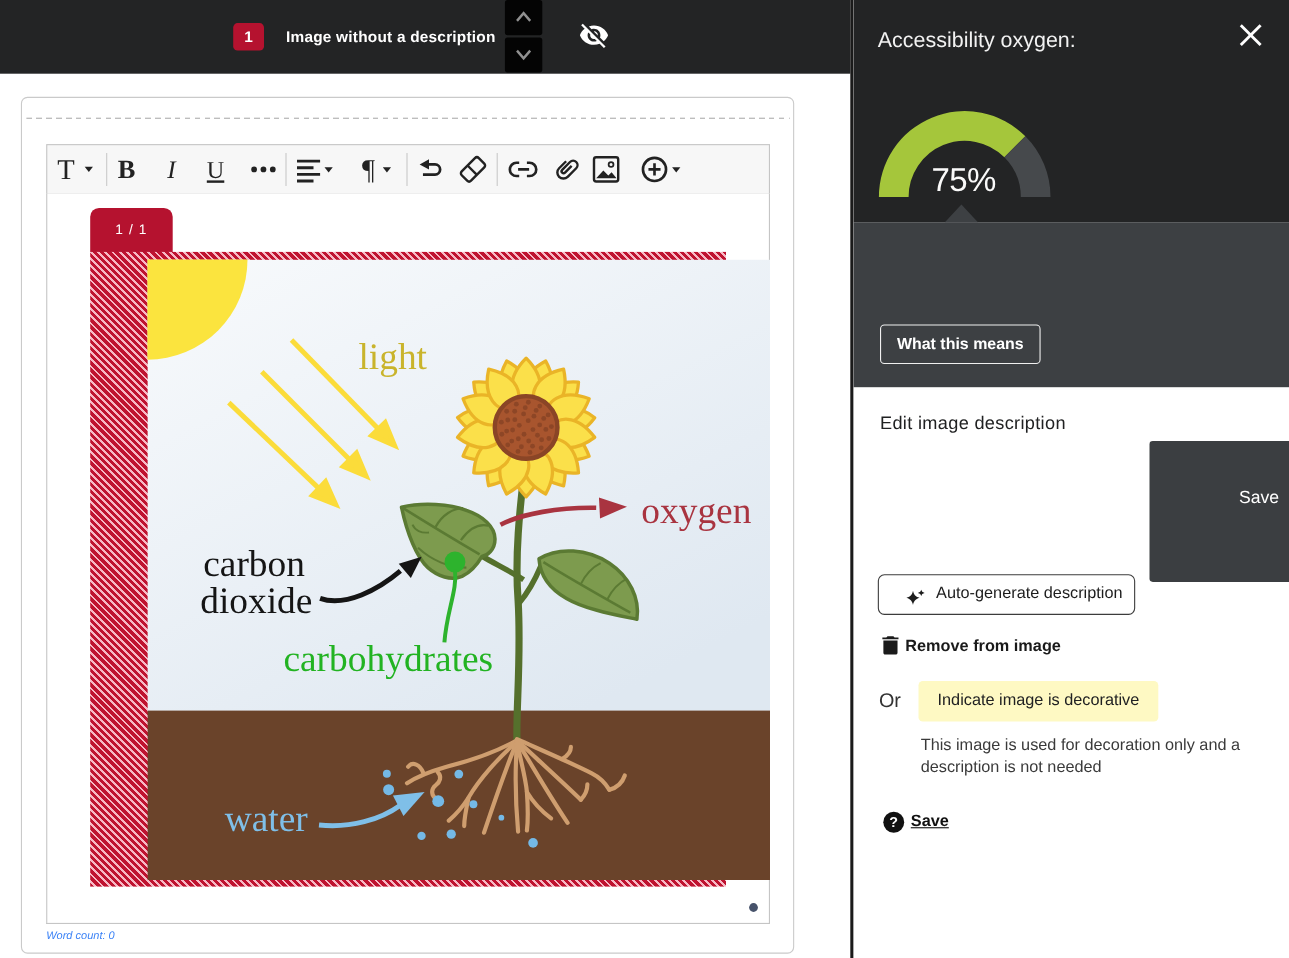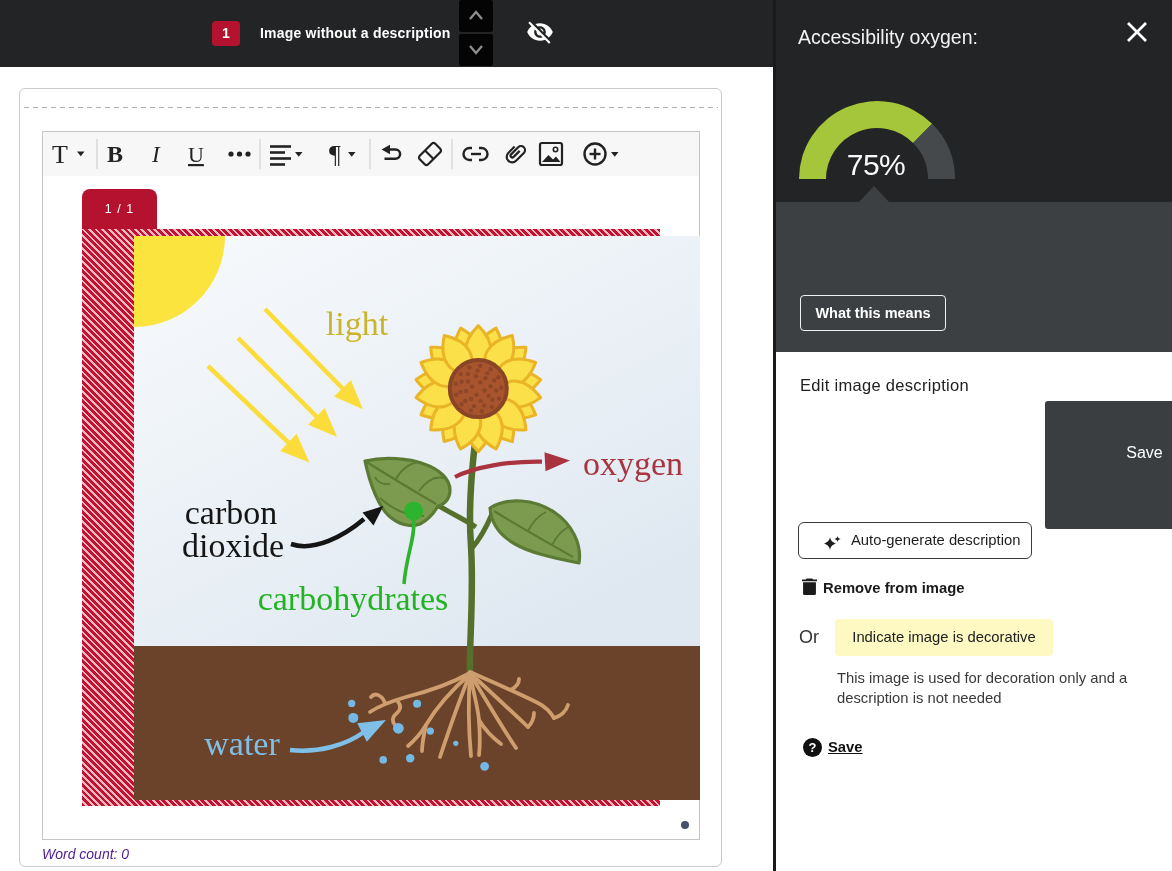--- a/index.html
+++ b/index.html
@@ -13,21 +13,21 @@
 #chv-dn{left:459px;top:34px;width:34px;height:32px;background:#040404;border-radius:2.5px;}
 
 #outer{left:19px;top:88px;width:703px;height:779px;border:1px solid #cacaca;border-radius:6px;background:#fff;box-sizing:border-box;}
 #dashed{left:24px;top:107px;width:694px;height:1px;background:repeating-linear-gradient(90deg,#adadad 0 5px,transparent 5px 9px);}
 #toolbar{left:42px;top:131px;width:658px;height:46px;background:#f7f7f7;border:1px solid #c5c5c5;box-sizing:border-box;}
 #editorbox{left:42px;top:176px;width:658px;height:664px;background:#fff;border:1px solid #c5c5c5;border-top:none;box-sizing:border-box;}
 #pagebadge{left:82px;top:189px;width:75px;height:40px;background:#b5122f;border-radius:8px 8px 0 0;color:#fff;font-size:12.5px;line-height:40px;text-align:center;letter-spacing:1px;}
 #stripebox{left:82px;top:229px;width:578px;height:577px;background:repeating-linear-gradient(45deg,#bf1330 0 2.8px,#f7b8c4 2.8px 4.6px);}
 #illu{left:88px;top:236px;width:566px;height:564px;margin-left:46px;}
 #resizedot{left:681px;top:821px;width:8px;height:8px;border-radius:50%;background:#47536b;}
-#wordcount{left:42px;top:846px;font-style:italic;font-size:14px;color:#4c1d95;}
+#wordcount{left:42px;top:846px;font-style:italic;font-size:10px;color:#3b82f6;}
 
 #panelline{left:773px;top:0;width:3px;height:871px;background:#1a1a1a;}
 #panel{left:776px;top:0;width:396px;height:871px;background:#fff;}
 #pan-dark{left:0;top:0;width:396px;height:202px;background:#232425;}
 #pan-msg{left:0;top:202px;width:396px;height:150px;background:#3d4043;}
 #acc-title{left:22px;top:26px;color:#f2f2f2;font-size:19.5px;}
 #closex{left:348px;top:19px;width:26px;height:26px;}
 #gauge{left:20.5px;top:99px;}
 #gauge-label{left:45px;top:148px;width:110px;text-align:center;color:#fafafa;font-size:30px;letter-spacing:-0.5px;}
 #notch{left:83px;top:186px;width:0;height:0;border-left:15px solid transparent;border-right:15px solid transparent;border-bottom:16px solid #3d4043;}

